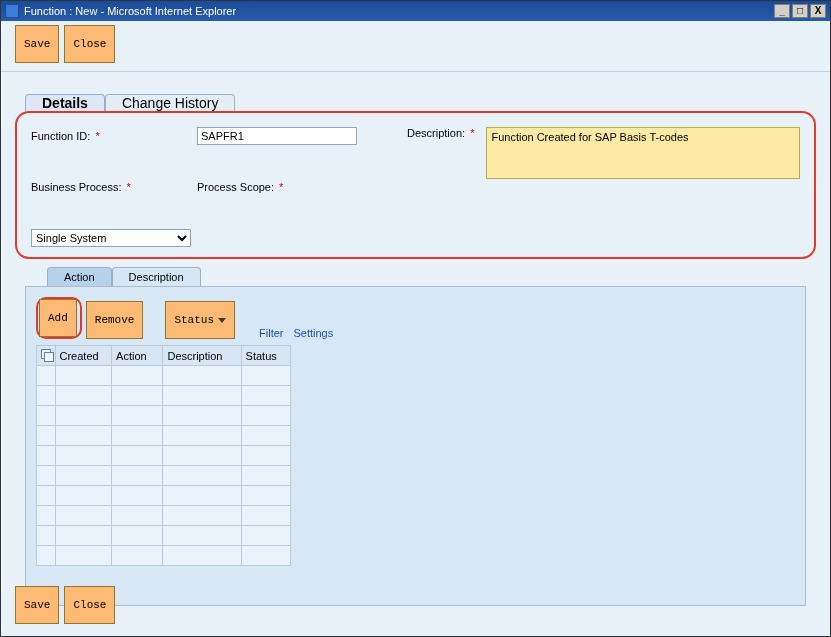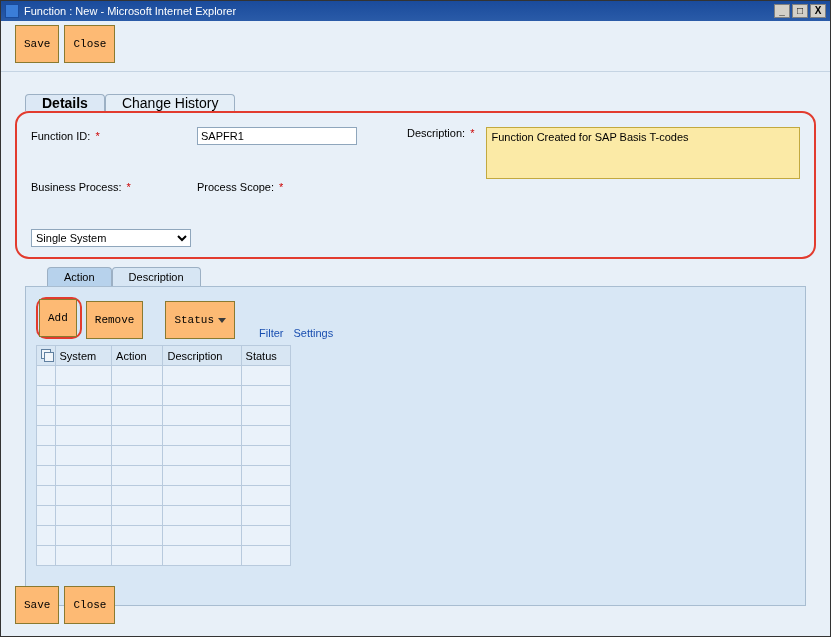--- a/index.html
+++ b/index.html
@@ -312,21 +312,21 @@
       <button class="btn status-btn">Status</button>
       <span style="width:8px;"></span>
       <span class="link-blue">Filter</span>
       <span class="link-blue">Settings</span>
     </div>
 
     <table class="data-grid">
       <thead>
         <tr>
           <th class="col-select"><span class="select-all-icon"></span></th>
-          <th class="col-system">System</th>
+          <th class="col-system">Created</th>
           <th class="col-action">Action</th>
           <th class="col-desc">Description</th>
           <th class="col-status">Status</th>
         </tr>
       </thead>
       <tbody>
         <tr>
             <td></td>
             <td></td>
             <td></td>

